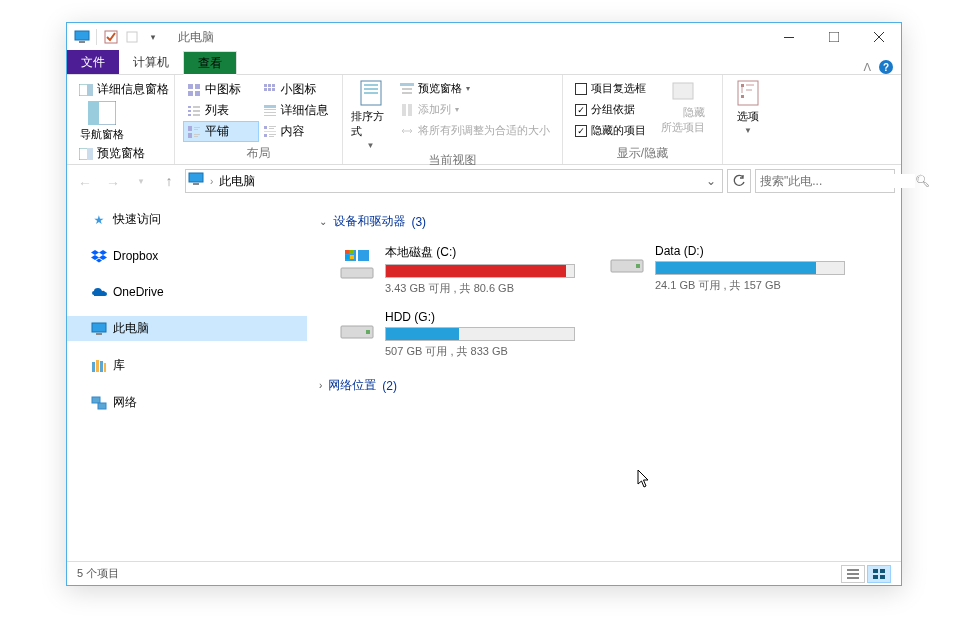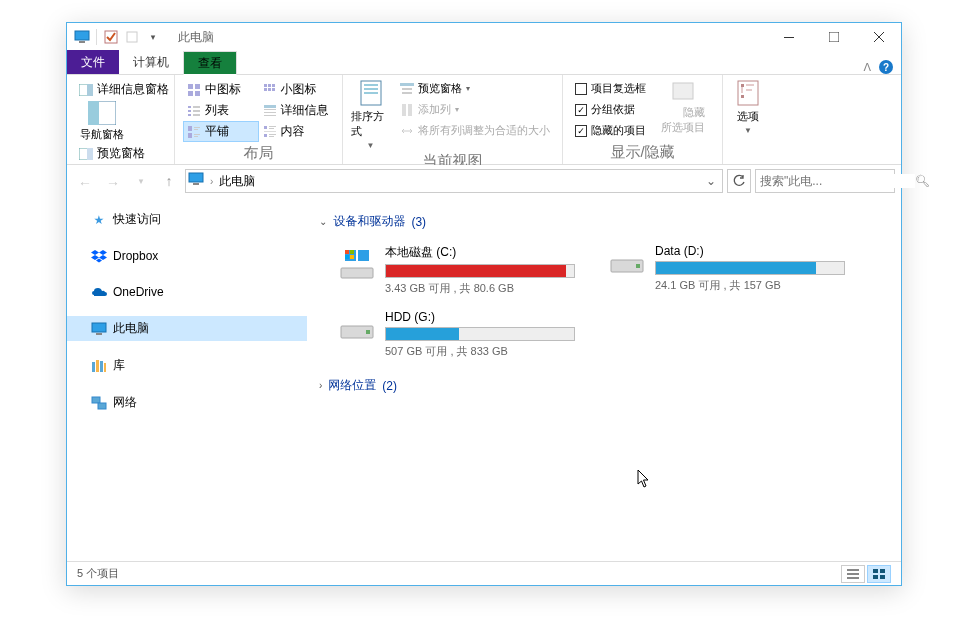--- a/index.html
+++ b/index.html
@@ -16,21 +16,21 @@
     .tab { padding: 4px 14px; font-size: 12px; cursor: default; height: 24px; display: flex; align-items: center; }
     .tab-file { background: #4c1d95; color: #fff; }
     .tab-computer { color: #333; }
     .tab-view { background: #15803d; border: 1px solid #ddd; border-bottom: 1px solid #fff; position: relative; top: 1px; z-index: 1; }
     .tabs-right { margin-left: auto; display: flex; align-items: center; padding-right: 8px; gap: 8px; }
     .chevron-up { color: #888; font-size: 11px; }
     .help-icon { width: 14px; height: 14px; border-radius: 50%; background: #1979ca; color: #fff; font-size: 10px; display: flex; align-items: center; justify-content: center; font-weight: bold; }
     .ribbon { height: 90px; display: flex; border-bottom: 1px solid #ddd; background: #fff; }
     .ribbon-group { border-right: 1px solid #e3e3e3; padding: 4px 8px 2px; display: flex; flex-direction: column; }
     .rg-content { flex: 1; display: flex; gap: 6px; }
-    .rg-label { text-align: center; color: #777; font-size: 15px; padding-top: 2px; }
+    .rg-label { text-align: center; color: #777; font-size: 12px; padding-top: 2px; }
     .rg-btn-lg { display: flex; flex-direction: column; align-items: center; width: 54px; font-size: 11px; gap: 2px; }
     .rg-col { display: flex; flex-direction: column; gap: 2px; font-size: 11px; }
     .rg-item { display: flex; align-items: center; gap: 4px; padding: 2px 4px; white-space: nowrap; }
     .rg-item.sel { background: #cce8ff; border: 1px solid #99d1ff; padding: 1px 3px; }
     .rg-item.disabled { color: #aaa; }
     .mini-icon { width: 14px; height: 14px; display: inline-flex; align-items: center; justify-content: center; }
     .chk { width: 12px; height: 12px; border: 1px solid #333; display: inline-flex; align-items: center; justify-content: center; font-size: 9px; }
     .navbar { height: 32px; display: flex; align-items: center; padding: 3px 6px; gap: 4px; background: #fff; }
     .nav-arrow { width: 24px; height: 24px; display: flex; align-items: center; justify-content: center; color: #999; font-size: 14px; }
     .nav-arrow.disabled { color: #ccc; }

